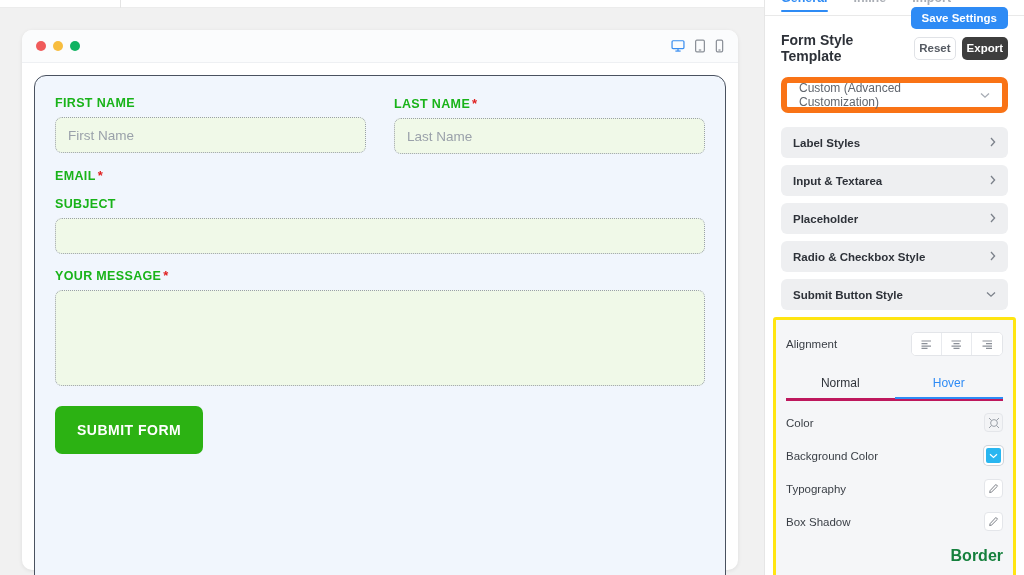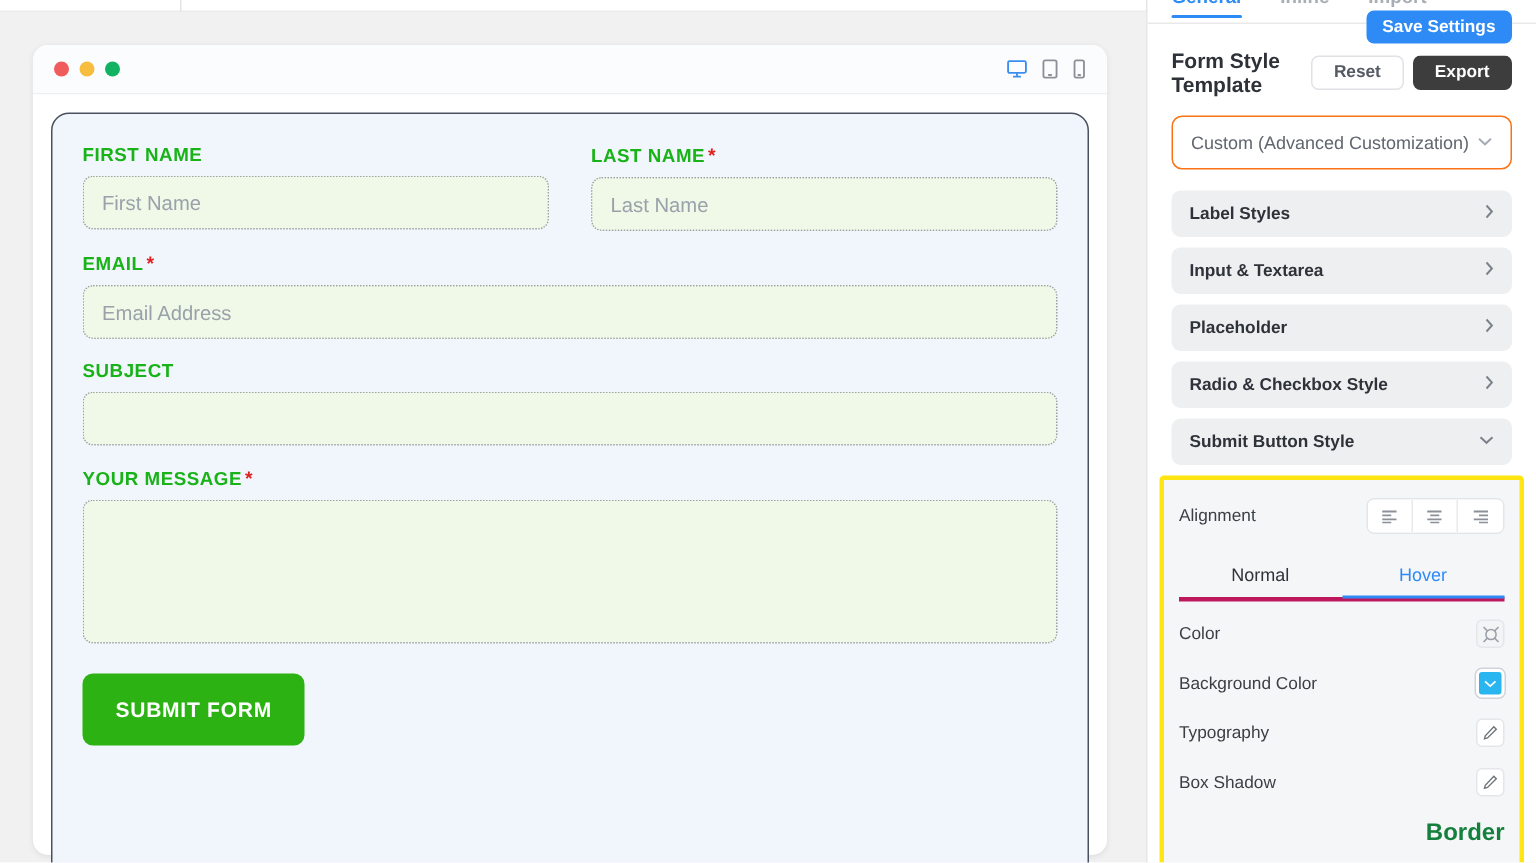--- a/index.html
+++ b/index.html
@@ -112,36 +112,36 @@
   .panel-head {
     position: relative;
     padding: 16px 16px 0 16px;
     display: flex; align-items: center; justify-content: space-between;
   }
   .panel-title { font-size: 14px; font-weight: bold; color: #2d3138; }
   .head-btns { display: flex; gap: 6px; align-items: center; }
   .btn {
     font-family: "Liberation Sans", sans-serif;
     font-size: 11.5px; font-weight: bold;
-    border-radius: 5px; height: 23px; padding: 0 14px;
+    border-radius: 5px; height: 23px; padding: 0 4px;
     cursor: pointer; border: 1px solid transparent;
     display: inline-flex; align-items: center; justify-content: center;
   }
   .btn-reset { background: #ffffff; color: #565b63; border-color: #e0e2e6; }
   .btn-export { background: #3d3d3d; color: #ffffff; }
   .btn-save {
     position: absolute; right: 16px; top: -9px;
     background: #2e8bf5; color: #ffffff;
     font-size: 11.5px; font-weight: bold;
     border-radius: 5px; height: 22px; padding: 0 11px;
     display: inline-flex; align-items: center; border: none; cursor: pointer;
   }
   .select-box {
     margin: 13px 16px 0 16px;
-    height: 36px; border: 1px solid #f97316; border-radius: 7px;
+    height: 36px; border: 6px solid #f97316; border-radius: 7px;
     background: #fff;
     display: flex; align-items: center; justify-content: space-between;
     padding: 0 12px;
     font-size: 12px; color: #61666e; cursor: pointer;
   }
   .accordion { margin: 14px 16px 0 16px; }
   .acc-item {
     height: 31px; background: #eeeff1; border-radius: 6px;
     display: flex; align-items: center; justify-content: space-between;
     padding: 0 12px; margin-bottom: 7px; cursor: pointer;
@@ -255,21 +255,20 @@
               <span>LAST NAME</span><span class="req">*</span>
             </label>
             <input class="finput" type="text" readonly="" placeholder="Last Name" style="">
           </div>
         </div>
 
         <div class="field full">
           <label class="flabel">
             <span>EMAIL</span><span class="req">*</span>
           </label>
-          <input class="finput" type="text" readonly="" placeholder="Email Address" style="">
         </div>
 
         <div class="field full">
           <label class="flabel">
             <span>SUBJECT</span>
           </label>
           <input class="finput" type="text" readonly="" placeholder="" style="">
         </div>
 
         <div class="field full">

